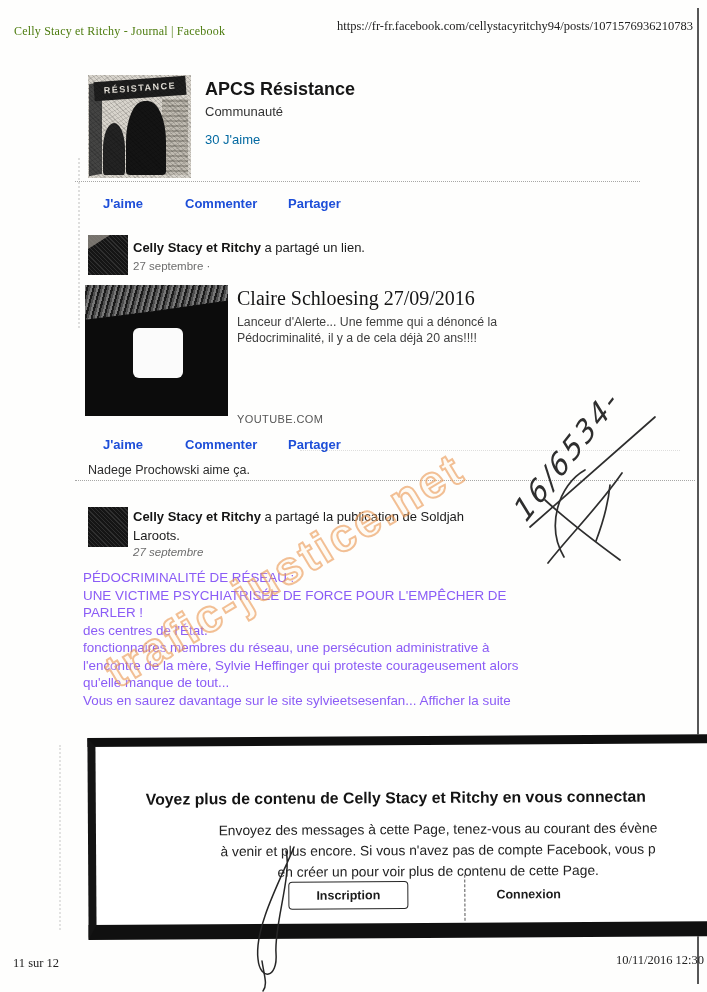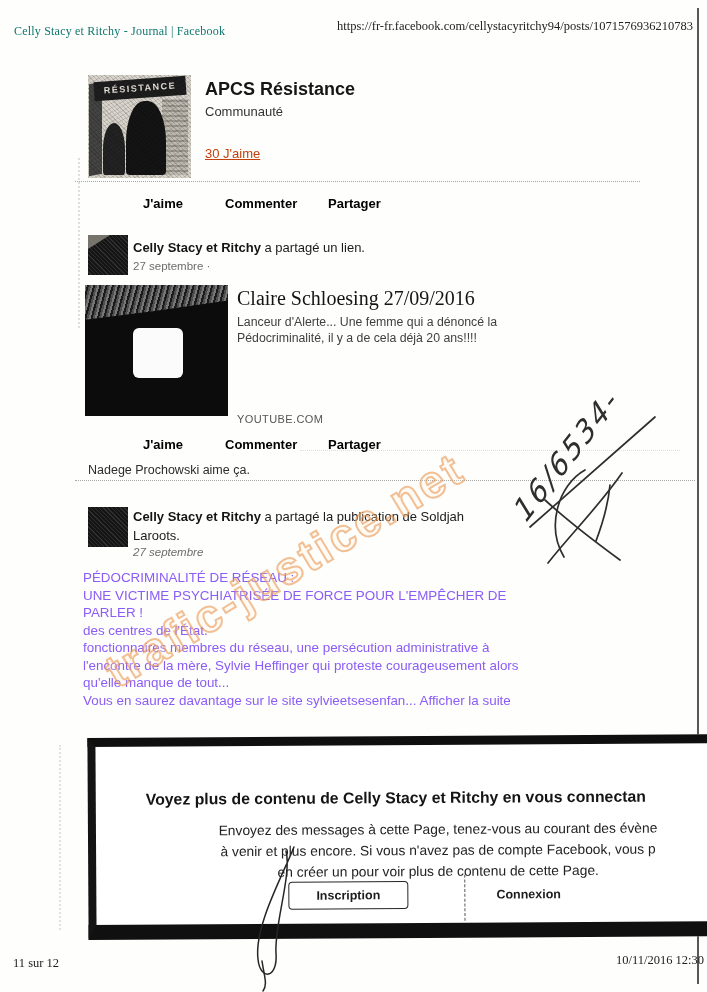--- a/index.html
+++ b/index.html
@@ -1,37 +1,37 @@
 <!DOCTYPE html>
 <html><head>
 <meta charset="utf-8">
 <style>
   html,body{margin:0;padding:0;background:#e8e8e8;}
   .page{position:relative;width:707px;height:992px;background:#fefefdL;background:#fefefd;
         overflow:hidden;font-family:"Liberation Sans",sans-serif;color:#1b1b1b;margin:0 auto;}
   .serif{font-family:"Liberation Serif",serif;}
   
-  .hdr-title{position:absolute;left:14px;top:24px;font-size:12px;color:#0f766e;letter-spacing:.2px;}
+  .hdr-title{position:absolute;left:14px;top:24px;font-size:12px;color:#4d7c0f;letter-spacing:.2px;}
   .hdr-url{position:absolute;right:14px;top:19px;font-size:12.5px;color:#222;}
   .scanline-right{position:absolute;left:697px;top:8px;width:2px;height:976px;background:#3a3a3a;opacity:.85;}
   
   .logo{position:absolute;left:88px;top:75px;width:103px;height:103px;background:#d8d4cc;overflow:hidden;}
   .logo .noise{position:absolute;inset:0;background:repeating-linear-gradient(45deg,rgba(0,0,0,.14) 0 1px,transparent 1px 3px),repeating-linear-gradient(-30deg,rgba(0,0,0,.10) 0 1px,transparent 1px 4px);}
   .logo .banner{position:absolute;left:6px;top:4px;width:92px;height:19px;background:#1e1e1e;transform:rotate(-4deg);
         color:#e9e5dd;font-size:9px;font-weight:bold;letter-spacing:1.5px;text-align:center;line-height:19px;}
   .logo .strip{position:absolute;left:1px;top:8px;width:13px;height:92px;background:#2a2a2a;transform:skewY(-10deg);opacity:.85;}
   .logo .fig-big{position:absolute;left:38px;top:26px;width:40px;height:74px;background:#141414;border-radius:45% 45% 10% 10%/55% 55% 5% 5%;}
   .logo .fig-small{position:absolute;left:15px;top:48px;width:22px;height:52px;background:#232323;border-radius:50% 50% 8% 8%;}
   .logo .tex-right{position:absolute;right:3px;top:24px;width:26px;height:76px;opacity:.8;background:repeating-linear-gradient(0deg,#b9b4aa 0 3px,#8d887e 3px 5px);}
   .fan-name{position:absolute;left:205px;top:79px;font-size:18px;font-weight:bold;color:#161616;}
   .fan-cat{position:absolute;left:205px;top:104px;font-size:13px;color:#333;}
-  .fan-likes{position:absolute;left:205px;top:146px;font-size:13px;color:#c2410c;text-decoration:underline;}
+  .fan-likes{position:absolute;left:205px;top:132px;font-size:13px;color:#0369a1;}
   .sep{position:absolute;border-top:1px dotted rgba(80,80,80,.5);}
   .actions{position:absolute;left:88px;height:16px;width:320px;}
-  .actions span{position:absolute;font-size:13px;font-weight:bold;color:#000000;white-space:nowrap;cursor:pointer;margin-left:40px;}
+  .actions span{position:absolute;font-size:13px;font-weight:bold;color:#1d4ed8;white-space:nowrap;cursor:pointer;}
   .act-like{left:15px;} .act-comment{left:97px;} .act-share{left:200px;}
   
   .avatar{position:absolute;width:40px;height:40px;background:#181818;overflow:hidden;}
   .avatar .spk{position:absolute;inset:0;background:repeating-linear-gradient(45deg,#151515 0 2px,#2f2f2f 2px 3px);}
   .avatar .lite{position:absolute;left:0;top:0;width:22px;height:14px;background:#8f8a82;opacity:.8;clip-path:polygon(0 0,100% 0,0 100%);}
   .post-head{position:absolute;font-size:13px;white-space:nowrap;}
   .post-head b{color:#141414;}
   .post-date{position:absolute;font-size:11.5px;color:#6d6d6d;white-space:nowrap;}
   .vthumb{position:absolute;left:85px;top:285px;width:143px;height:131px;background:#0c0c0c;cursor:pointer;}
   .vthumb .tex{position:absolute;left:0;top:0;width:100%;height:60px;

